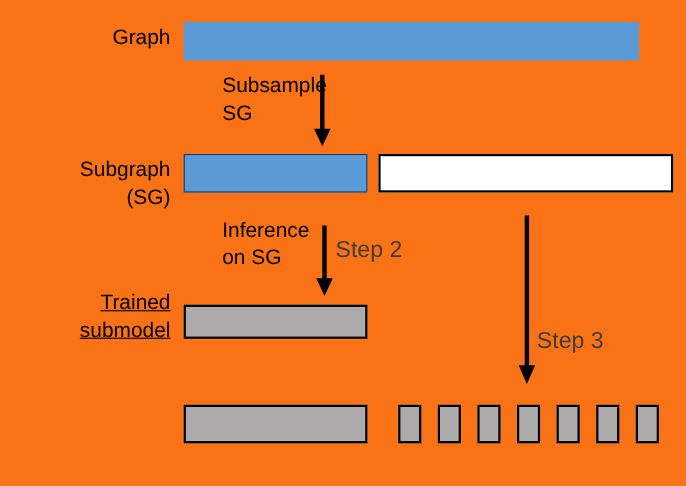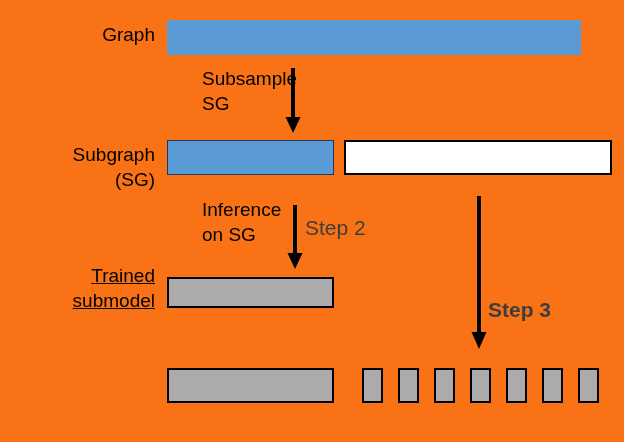--- a/index.html
+++ b/index.html
@@ -103,21 +103,21 @@
     </svg>
   </div>
   <div class="step-text" style="left:305px; top:216px;">Step 2</div>
 
   <div class="arrow" style="left:470px; top:194px;">
     <svg width="18" height="158" viewBox="0 0 18 158" aria-hidden="true">
       <line x1="9" y1="2" x2="9" y2="140" stroke="#000000" stroke-width="4"></line>
       <polygon points="9,155 1.5,138 16.5,138" fill="#000000"></polygon>
     </svg>
   </div>
-  <div class="step-text" style="left:488px; top:298px;font-weight:bold;">Step 3</div>
+  <div class="step-text" style="left:488px; top:298px;">Step 3</div>
 
   <div class="row-label" style="left:10px; top:263px; width:145px;text-decoration:underline;">Trained
 submodel</div>
 
   <div class="bar bar-gray" style="left:167px; top:277px; width:167px; height:31px;"></div>
 
 
   <div class="bar bar-gray" style="left:167px; top:368px; width:167px; height:35px;"></div>
 
   <div id="small-nodes">

